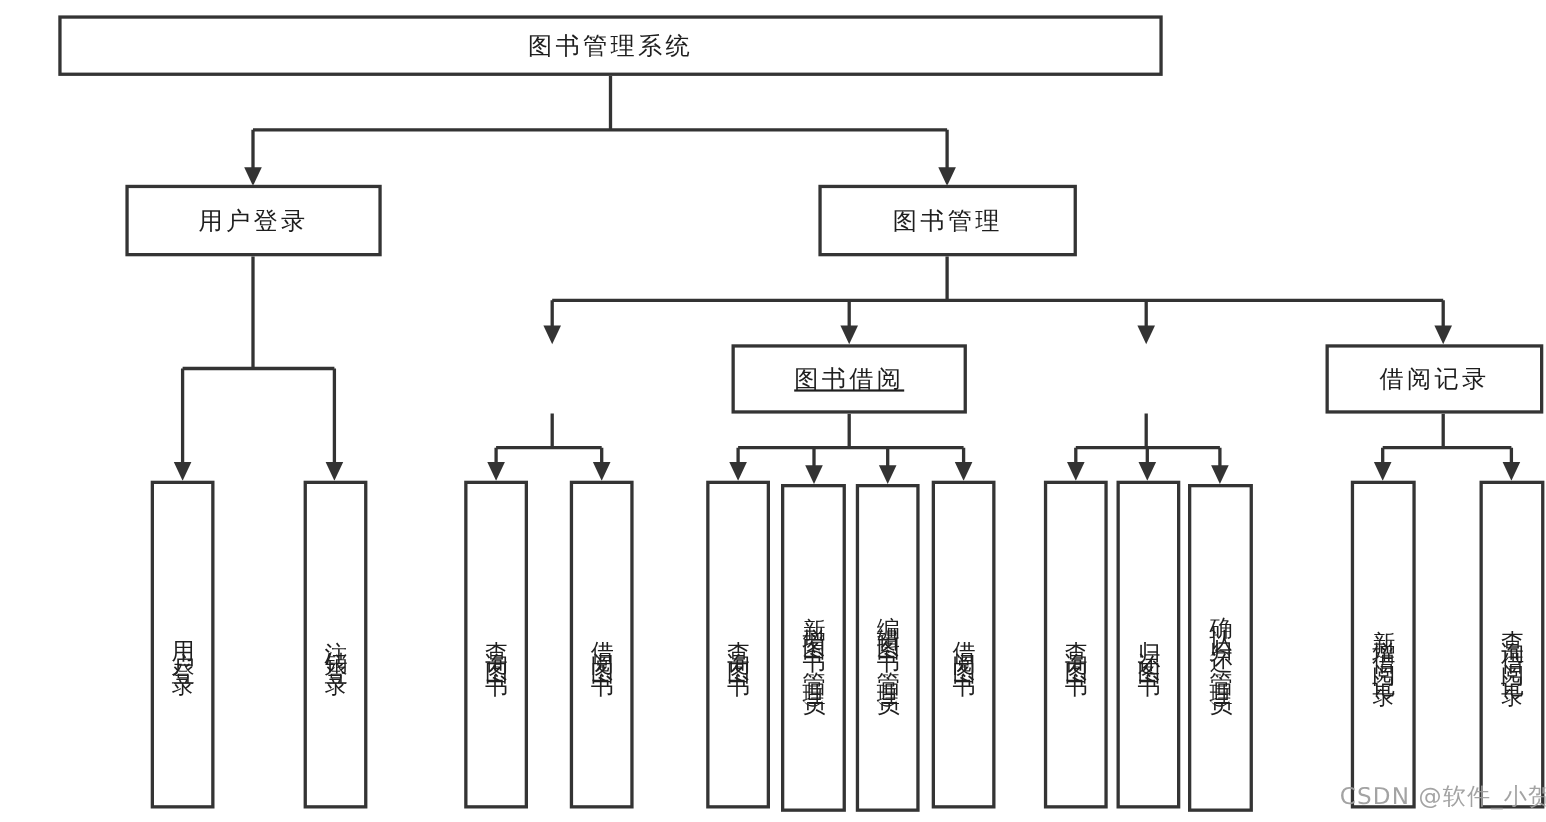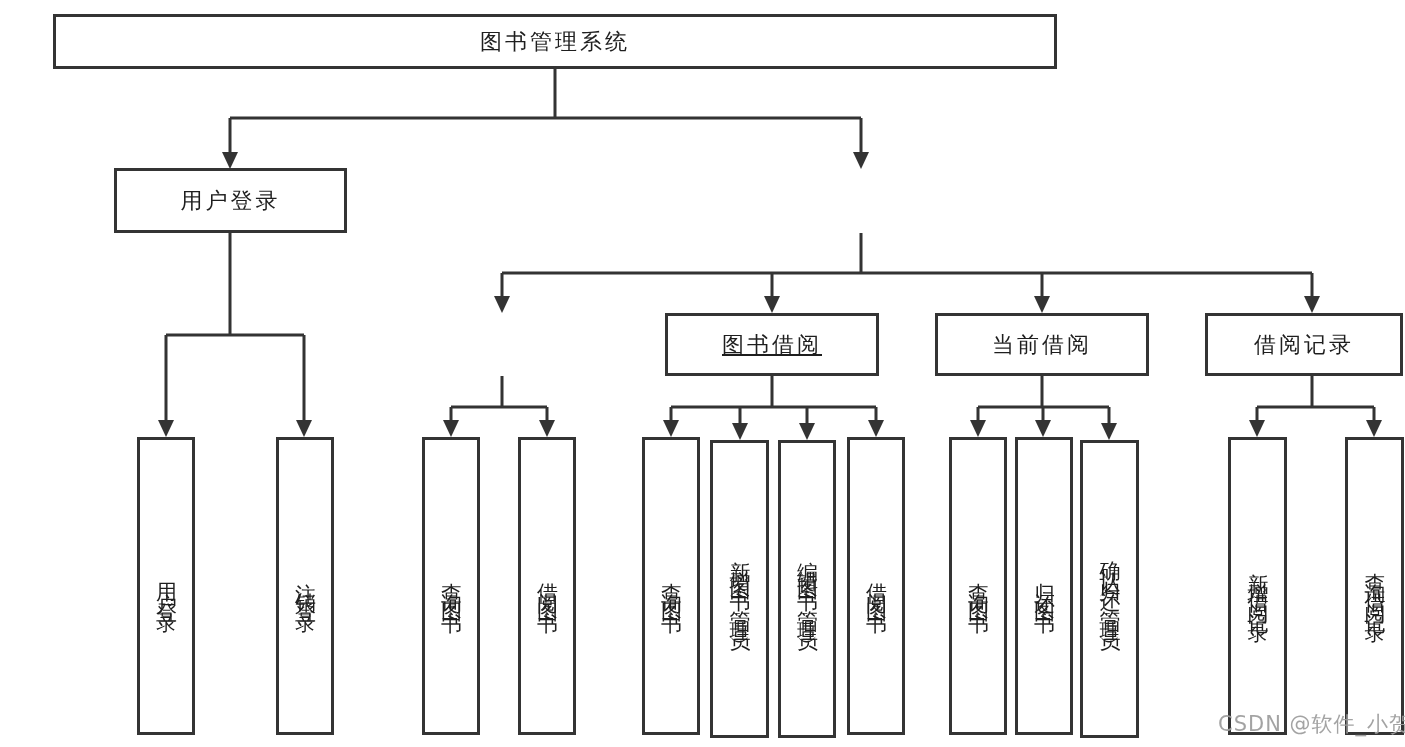--- a/index.html
+++ b/index.html
@@ -110,26 +110,26 @@
     </g>
   </svg>
 
   <div class="node h-node" style="left:21px; top:14px; width:1004px; height:55px;">
     <span>图书管理系统</span>
   </div>
 
   <div class="node h-node" style="left:82px; top:168px; width:233px; height:65px;">
     <span>用户登录</span>
   </div>
+  <div class="node h-node" style="left:712px; top:168px; width:235px; height:65px;">
+    <span>图书管理</span>
+  </div>
 
   <div class="node h-node" style="left:633px; top:313px; width:214px; height:63px;text-decoration:underline;">
     <span>图书借阅</span>
-  </div>
-  <div class="node h-node" style="left:903px; top:313px; width:214px; height:63px;">
-    <span>当前借阅</span>
   </div>
   <div class="node h-node" style="left:1173px; top:313px; width:198px; height:63px;">
     <span>借阅记录</span>
   </div>
 
   <div class="node v-node" style="left:105px; top:437px; width:58px; height:298px;">
     <span>用户登录</span>
   </div>
   <div class="node v-node" style="left:244px; top:437px; width:58px; height:298px;">
     <span>注销登录</span>

